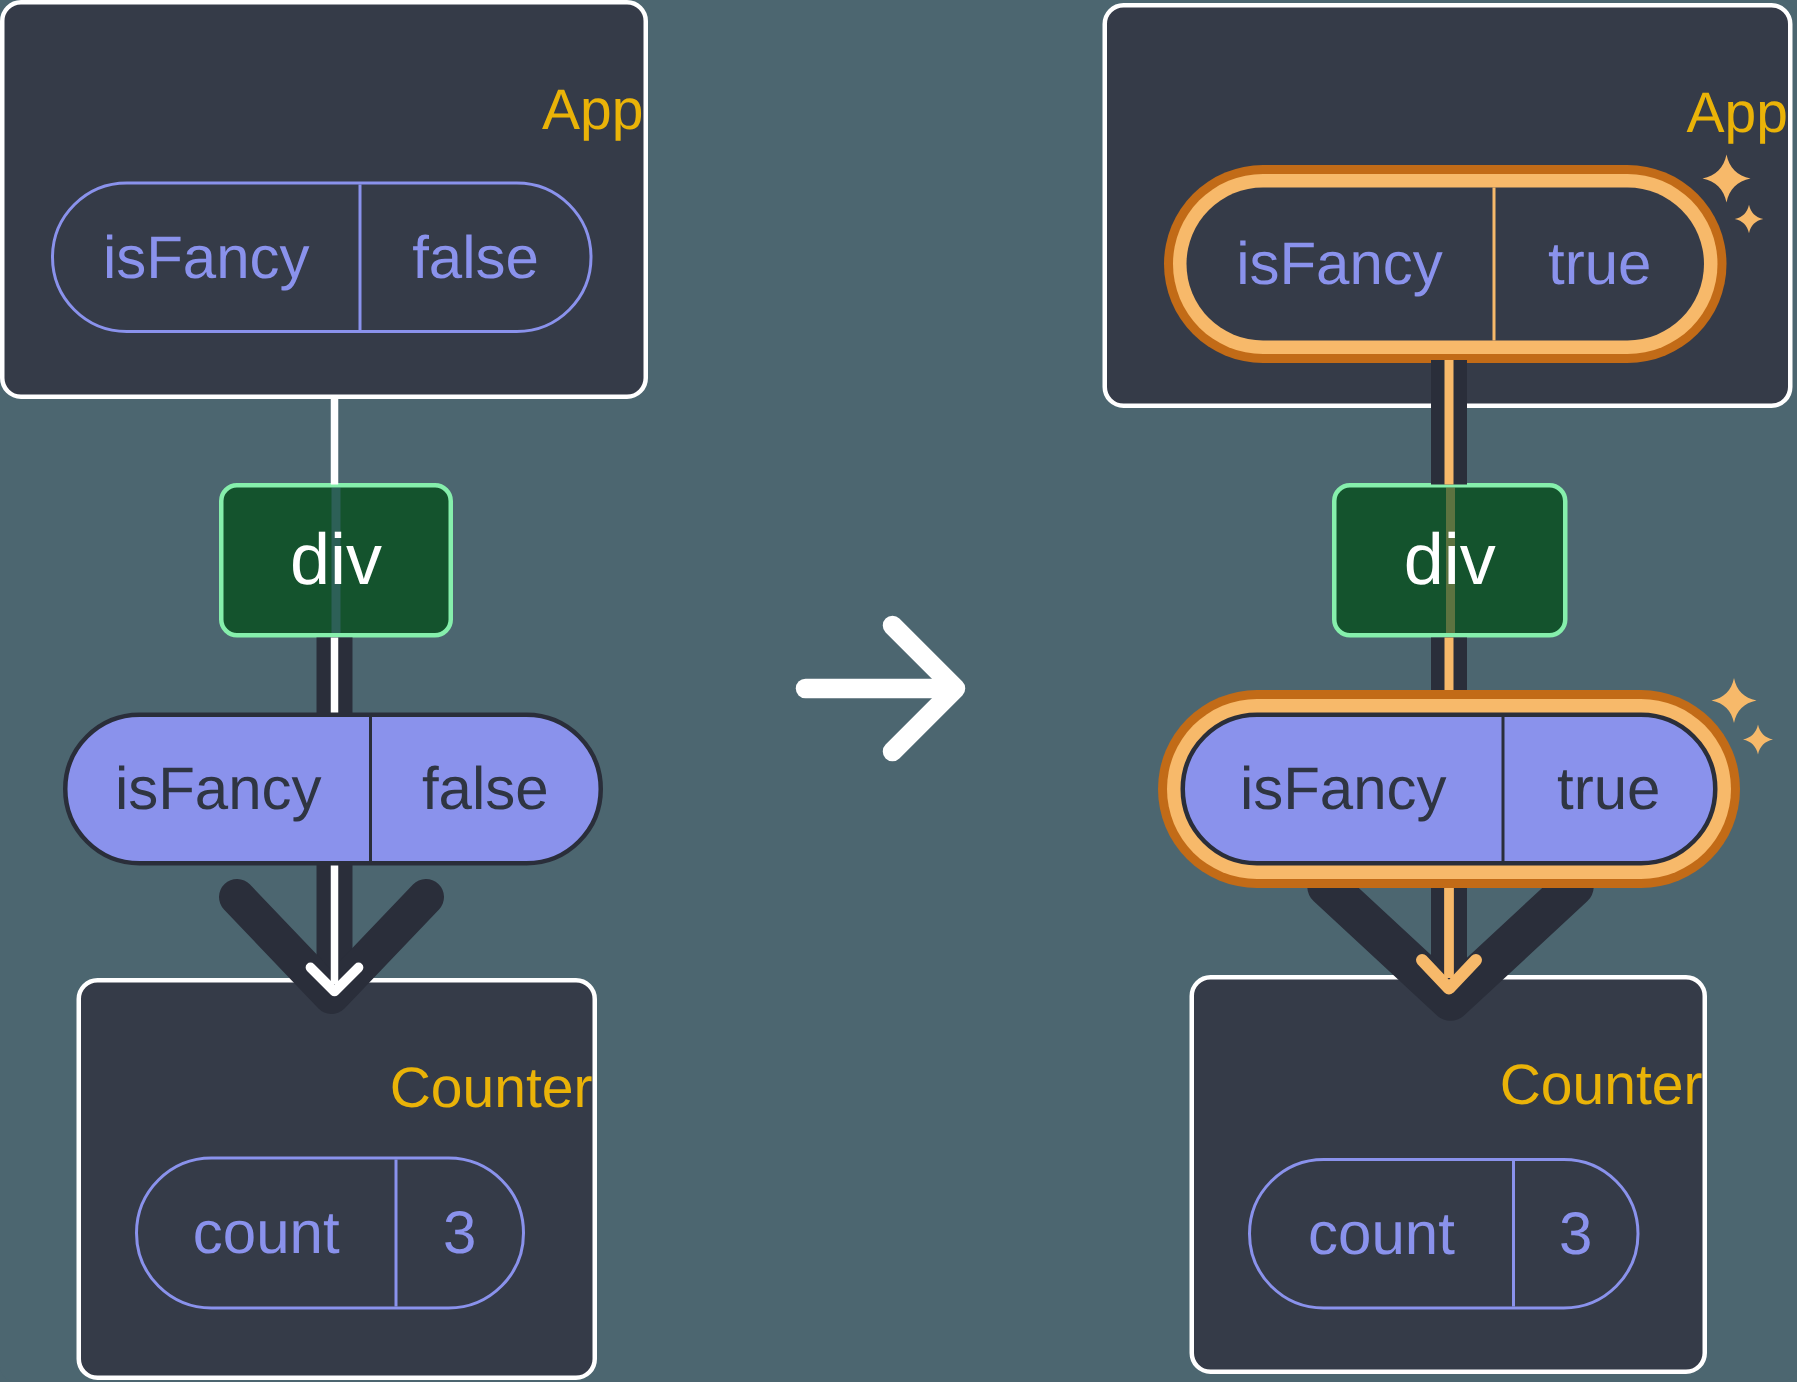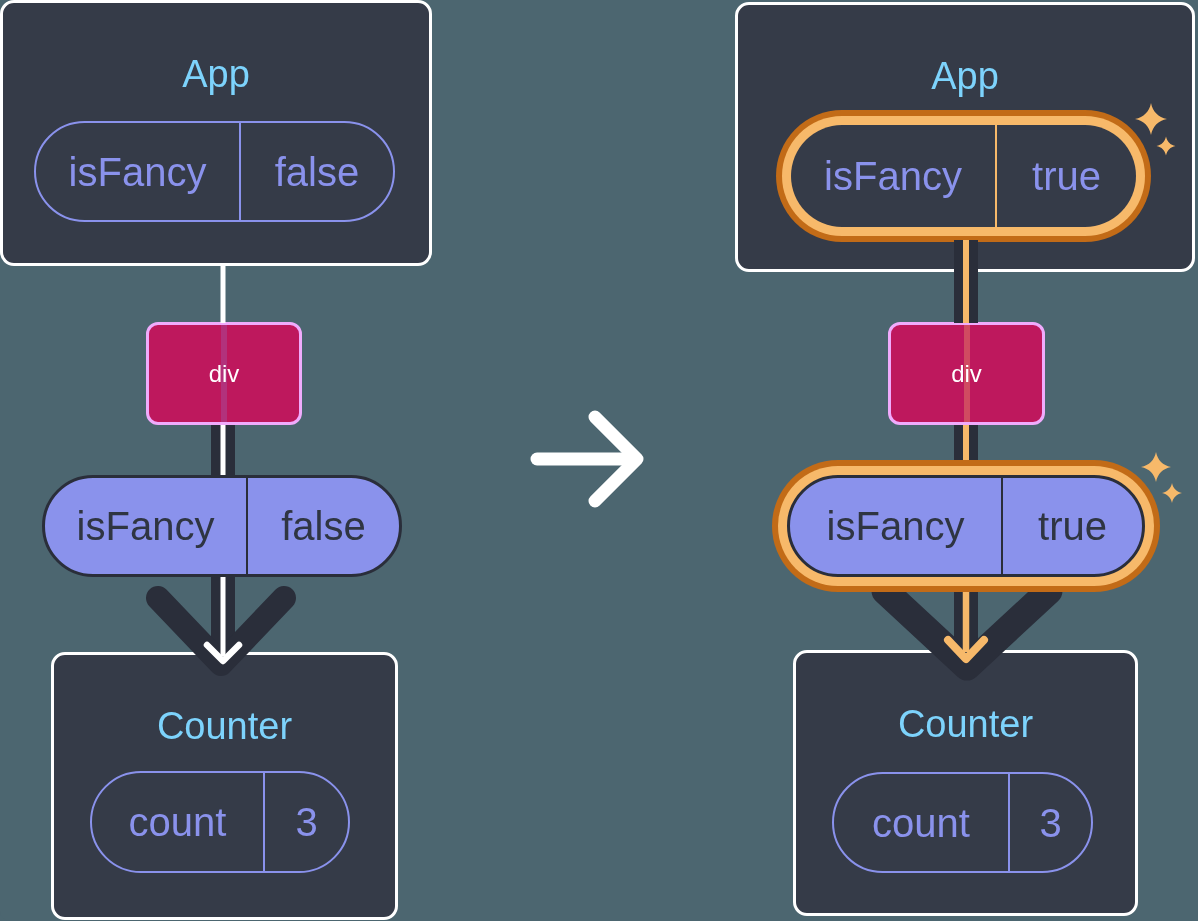--- a/index.html
+++ b/index.html
@@ -15,35 +15,35 @@
 
   
   .card {
     position:absolute;
     background:#353b48;
     border:3px solid #ffffff;
     border-radius:14px;
   }
   .card-title {
     position:absolute; left:0; right:0;
-    text-align:center;
-    color:#7dd3fc;
+    text-align:right;
+    color:#eab308;
     font-size:38px;
     line-height:38px;
     font-weight:400;
   }
 
   
   .div-node {
     position:absolute;
-    background:#be185d;
-    border:3px solid #f0abfc;
+    background:#14532d;
+    border:3px solid #86efac;
     border-radius:12px;
     display:flex; align-items:center; justify-content:center;
-    color:#ffffff; font-size:24px;
+    color:#ffffff; font-size:48px;
   }
   .pass-line {
     position:absolute; top:0; bottom:0; left:50%;
     width:6px; transform:translateX(-50%);
   }
   .pass-line.purple { background:rgba(138,146,236,0.22); }
   .pass-line.orange { background:rgba(247,185,106,0.32); }
   .div-node .div-label { position:relative; z-index:2; }
 
   

